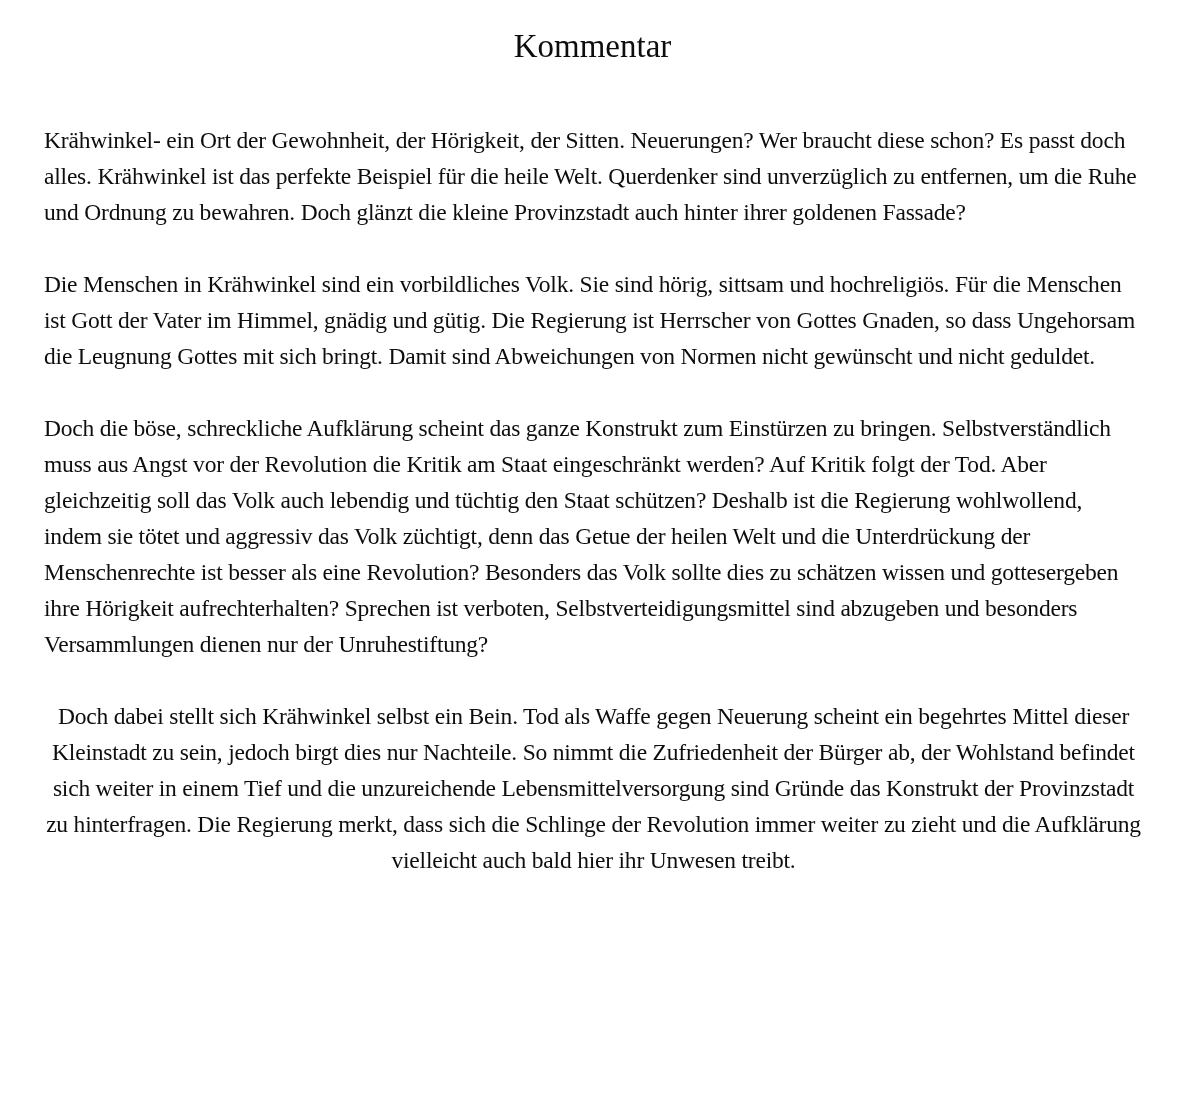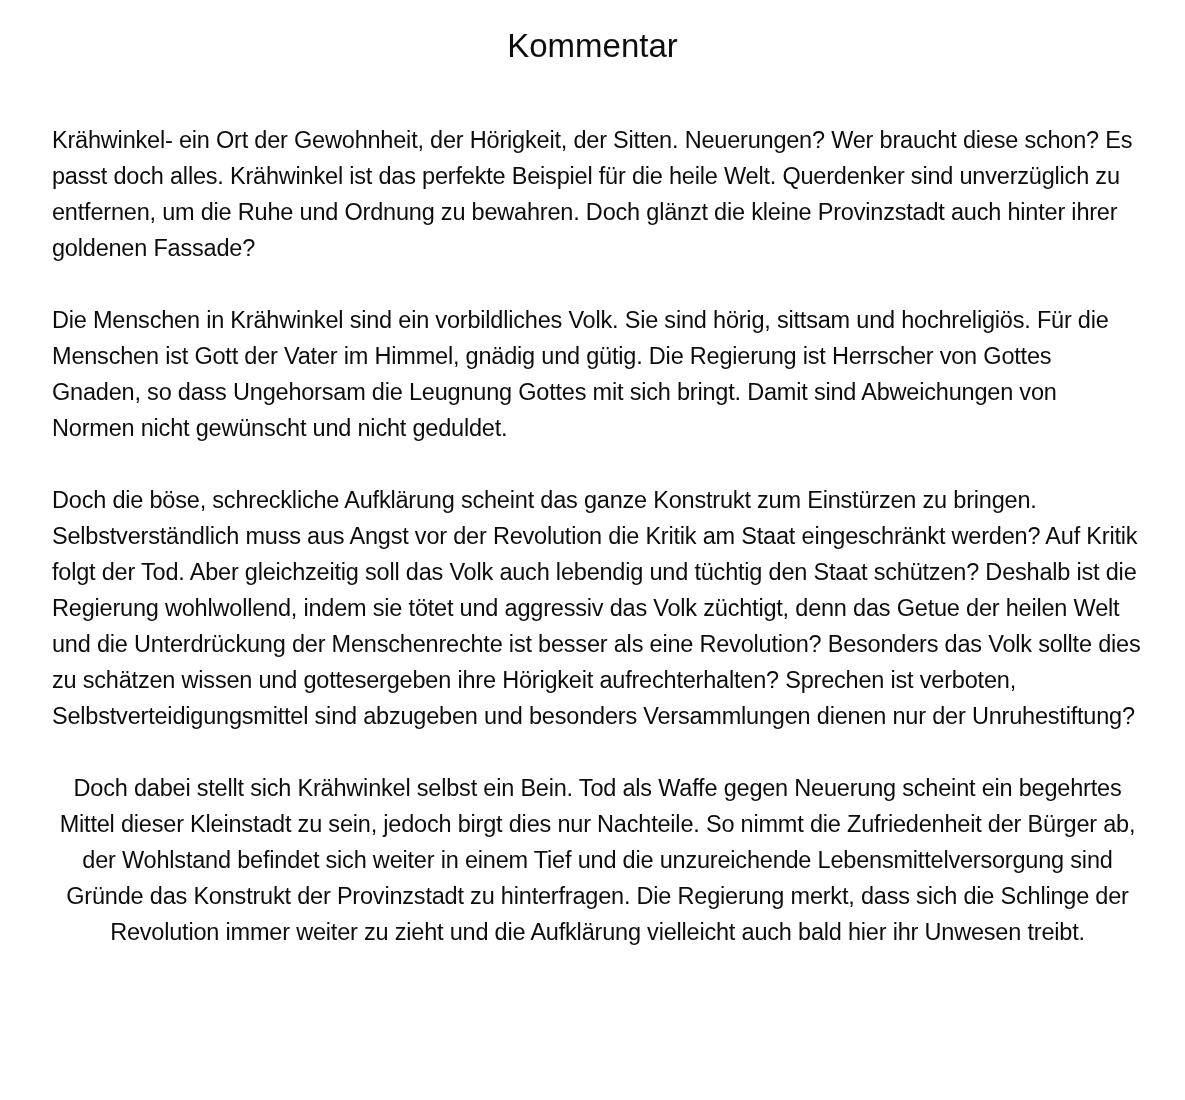--- a/index.html
+++ b/index.html
@@ -5,41 +5,40 @@
     * { box-sizing: border-box; }
     html, body {
       margin: 0;
       padding: 0;
       background: #ffffff;
     }
     .page {
       width: 1185px;
       height: 1100px;
       background: #ffffff;
-      font-family: Liberation Sans, sans-serif;
+      font-family: Liberation Serif, serif;
       color: #0d0d0d;
       overflow: hidden;
     }
     .doc-title {
       margin: 0;
       padding-top: 26px;
       text-align: center;
       font-size: 33px;
       line-height: 40px;
       font-weight: 400;
       color: #0d0d0d;
     }
     .doc-body {
       margin-top: 56px;
       padding: 0 42px 0 44px;
       font-size: 23.5px;
       line-height: 36px;
       letter-spacing: -0.2px;
       text-align: left;
-      margin-left: 8px;
     }
     .doc-body p {
       margin: 0 0 36px 0;
     }
     .doc-body p:last-child {
       margin-bottom: 0;
       text-align: center;
     }
   </style>
 </head>

